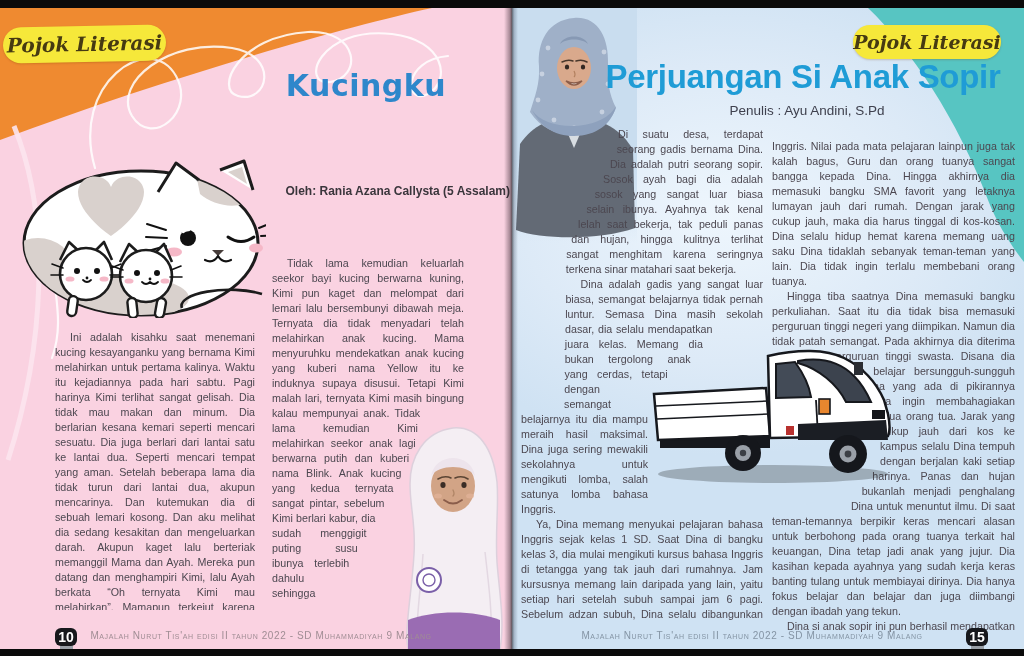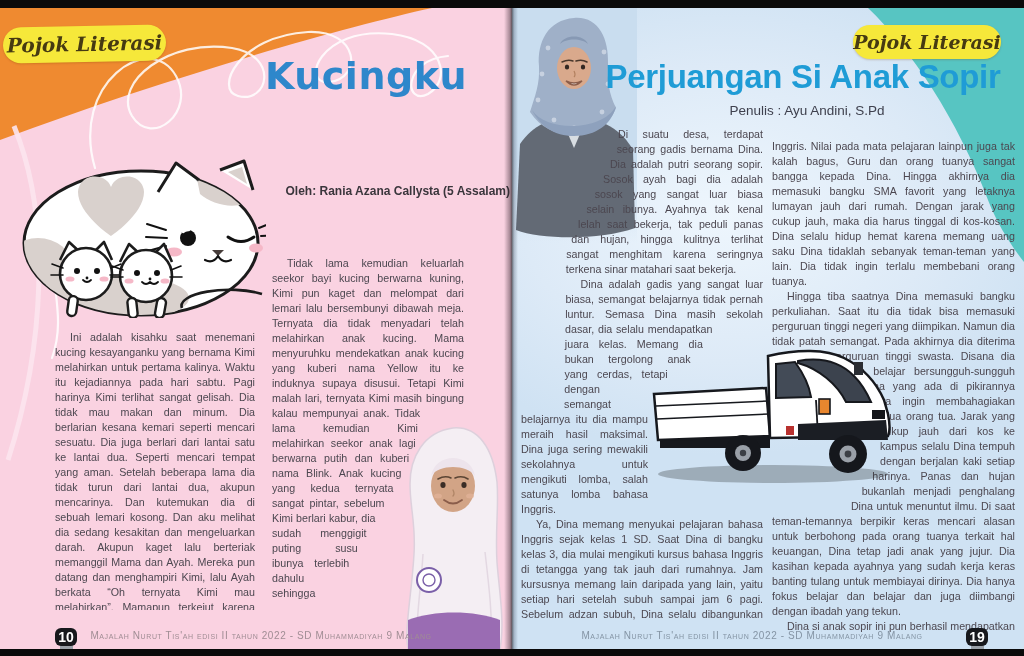--- a/index.html
+++ b/index.html
@@ -11,22 +11,22 @@
   #page-left{background:#fad2e1;}
   #page-right{background:#cfe2f3;}
   .corner-svg{position:absolute;top:0;left:0;width:512px;height:641px;pointer-events:none;}
   .lit-badge{position:absolute;background:#f6e83a;border-radius:18px;display:flex;align-items:center;justify-content:center;
              box-shadow:0 1px 2px rgba(120,60,0,.25);}
   .lit-badge span{font-family:"DejaVu Serif", serif;font-style:italic;font-weight:bold;color:#463a12;}
   #badge-left{left:3px;top:18px;width:163px;height:36px;transform:rotate(-1.2deg);}
   #badge-left span{font-size:20px;}
   #badge-right{left:341px;top:17px;width:148px;height:34px;}
   #badge-right span{font-size:19px;}
-  #title-left{position:absolute;left:222px;top:43px;width:288px;text-align:center;
-      font-family:"DejaVu Sans", sans-serif;font-weight:bold;font-size:38px;line-height:51px;
+  #title-left{position:absolute;left:222px;top:52px;width:288px;text-align:center;
+      font-family:"DejaVu Sans", sans-serif;font-weight:bold;font-size:30px;line-height:51px;
       color:#2e87cb;letter-spacing:.5px;}
   #byline-left{position:absolute;left:222px;top:176px;width:288px;text-align:right;
       font-weight:bold;font-size:12px;color:#3a363c;}
   .bodycol{position:absolute;font-size:10.7px;line-height:15px;color:#4c4750;text-align:justify;overflow:hidden;}
   .bodycol p{margin:0;text-indent:15px;}
   .bodycol p.cont{text-indent:0;}
   #l-col1{left:55px;top:322px;width:200px;height:280px;}
   #l-col2{left:272px;top:248px;width:192px;height:346px;}
   .fl-girl{float:right;width:125px;height:334px;shape-margin:4px;
       shape-outside:polygon(125px 158px,86px 160px,80px 200px,58px 242px,28px 292px,4px 334px,125px 334px);}
@@ -256,19 +256,19 @@
           <circle cx="200" cy="118" r="8.5" fill="#9aa0a8"></circle>
           <circle cx="200" cy="118" r="3.4" fill="#3c3f45"></circle>
         <circle cx="95" cy="117" r="18" fill="#15171c"></circle>
           <circle cx="95" cy="117" r="8" fill="#9aa0a8"></circle>
           <circle cx="95" cy="117" r="3.2" fill="#3c3f45"></circle>
       </svg>
 
       <div id="footer-right">Majalah Nurut Tis'ah edisi II tahun 2022 - SD Muhammadiyah 9 Malang</div>
       <div class="pagenum" id="pn11">
         <div class="tail"></div>
-        <div class="chip">19</div>
+        <div class="chip">15</div>
       </div>
     </div>
   </div>
 
   <div id="gutter"></div>
 </div>
 
 </body></html>

